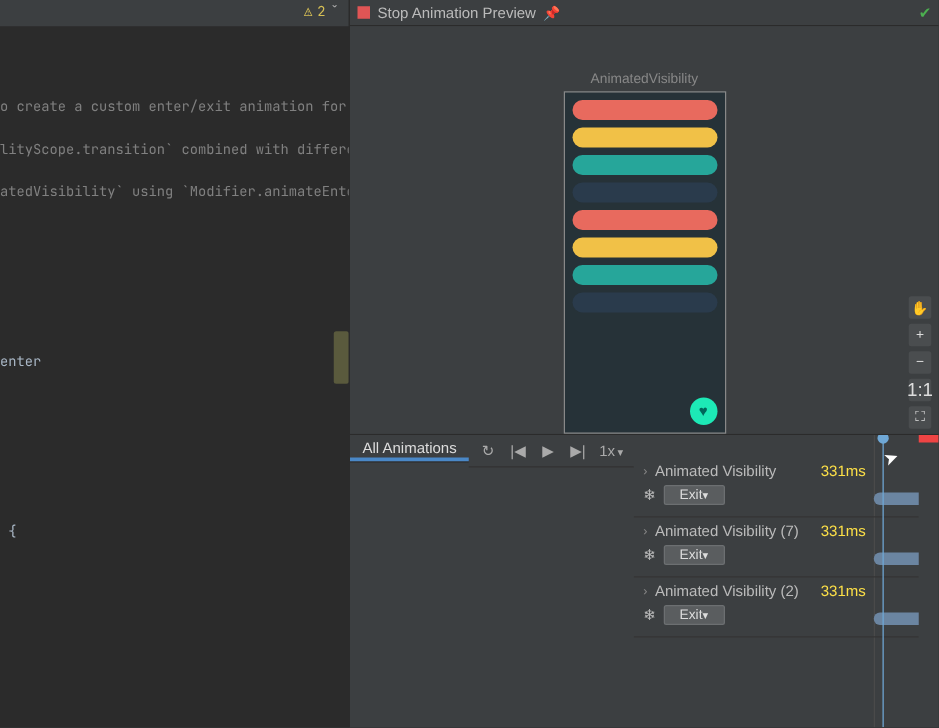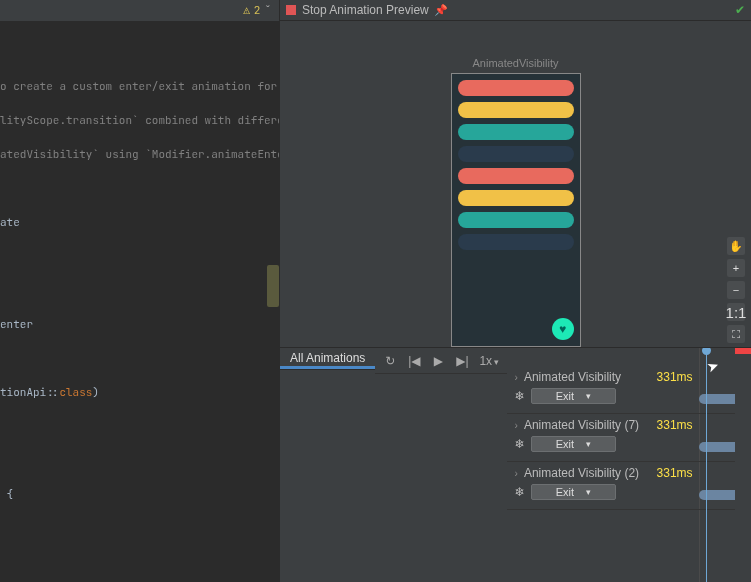--- a/index.html
+++ b/index.html
@@ -212,25 +212,25 @@
     position:absolute; left:0; top:0; width:192px;
     padding: 4px 8px;
     color:#bbb;
   }
   .track-head .row1 { display:flex; align-items:center; gap:6px; }
   .track-head .chev { color:#888; font-size:10px;}
   .track-head .dur  { position:absolute; right:6px; top:4px; color:#fde047; }
   .track-head .row2 { display:flex; align-items:center; gap:6px; margin-top:4px;}
   .ice { font-size:12px; color:#bbb; }
   .exit-pill {
-    display:flex; align-items:center; gap:12px;
+    display:flex; align-items:center; gap:0;
     background:#5a5d5f;
     border:1px solid #6c6f71;
     border-radius:2px;
-    padding:0 24px;
+    padding:0 12px;
     height:16px;
     font-size:11px;
     color:#ddd;
   }
   .exit-pill .dd { font-size:9px; }
   .clip {
     position:absolute;
     top: 28px;
     height: 10px;
     background: #6b85a1;
@@ -257,26 +257,24 @@
     <span class="inspect-badge">⚠</span>
     <span class="inspect-badge">2</span>
     <span class="inspect-icons">ˇ</span>
   </div>
   <div class="code-body">
 <div class="ln"></div>
 <div class="ln"><span class="c-comment">o create a custom enter/exit animation for children c</span></div>
 <div class="ln"><span class="c-comment">lityScope.transition` combined with different `Enter</span></div>
 <div class="ln"><span class="c-comment">atedVisibility` using `Modifier.animateEnterExit`.</span></div>
 <div class="ln"></div>
-<div class="ln"><span class="c-text">ate</span></div>
 <div class="ln"></div>
 <div class="ln"></div>
 <div class="ln"><span class="c-text">enter</span></div>
 <div class="ln"></div>
-<div class="ln"><span class="c-text">tionApi</span><span class="c-text">::</span><span class="c-kw">class</span><span class="c-text">)</span></div>
 <div class="ln"></div>
 <div class="ln"></div>
 <div class="ln"><span class="c-text"> {</span></div>
 <div class="ln"></div>
 
 
 
 
 
 

